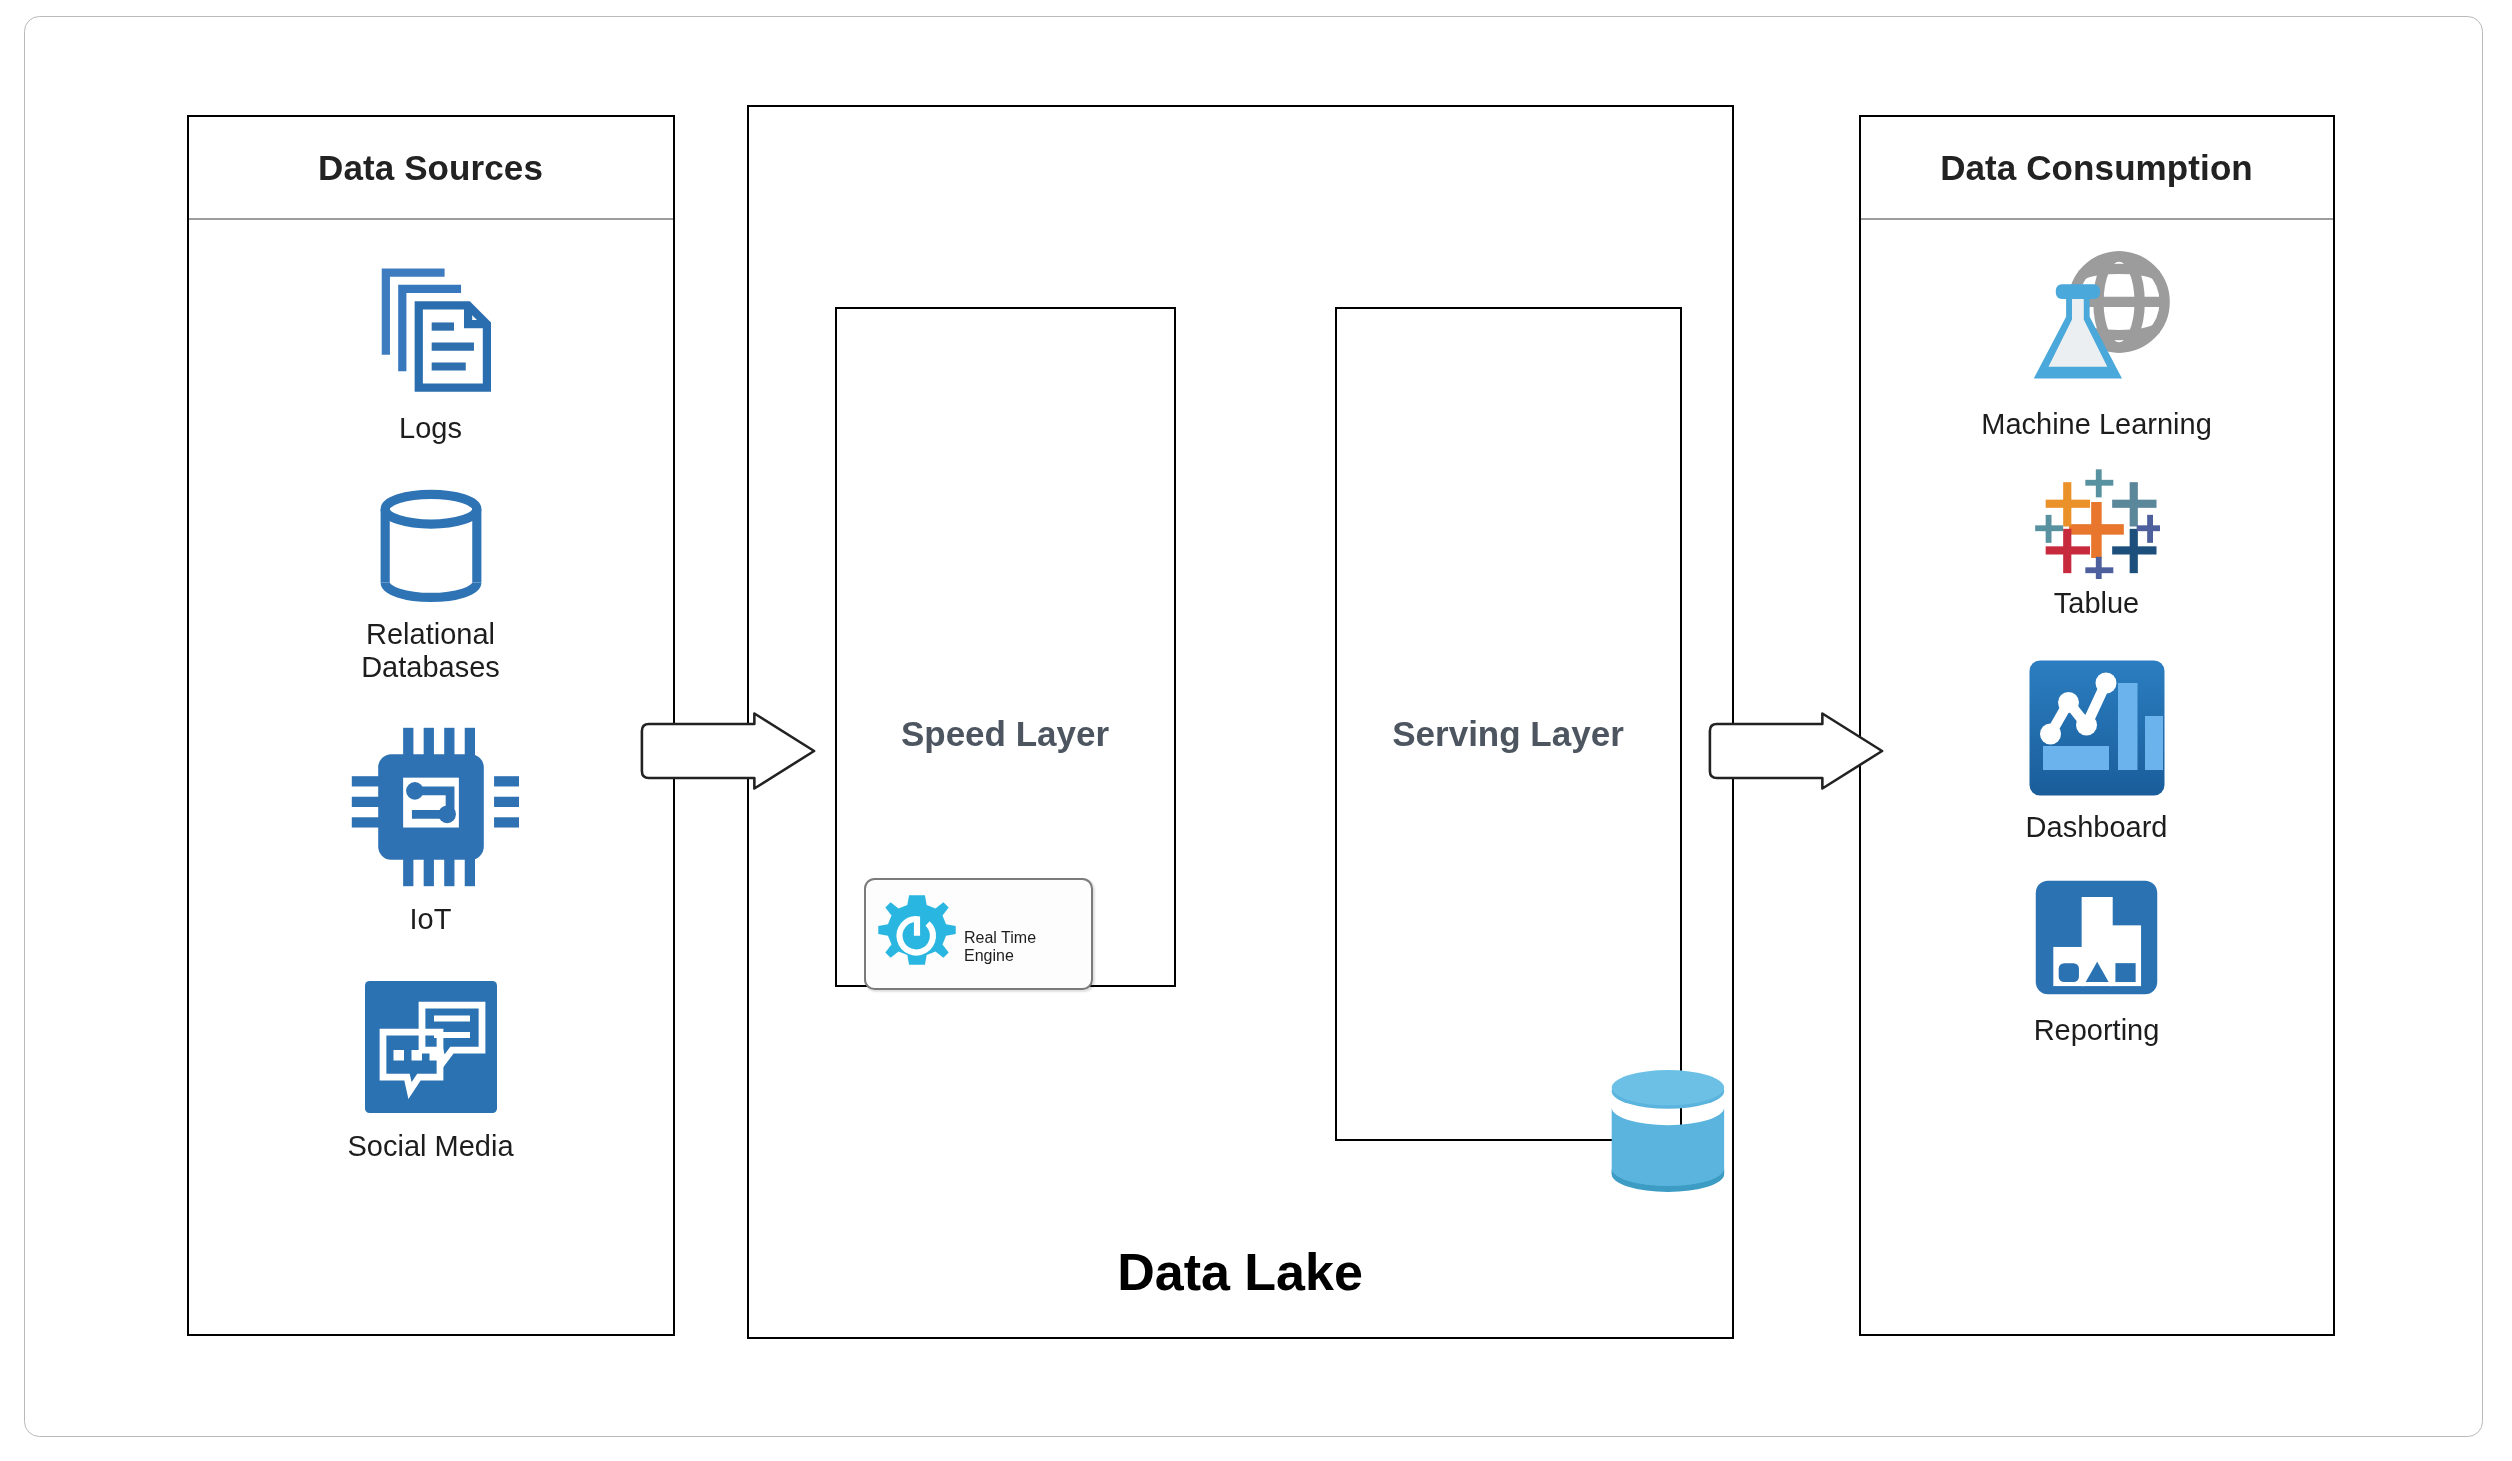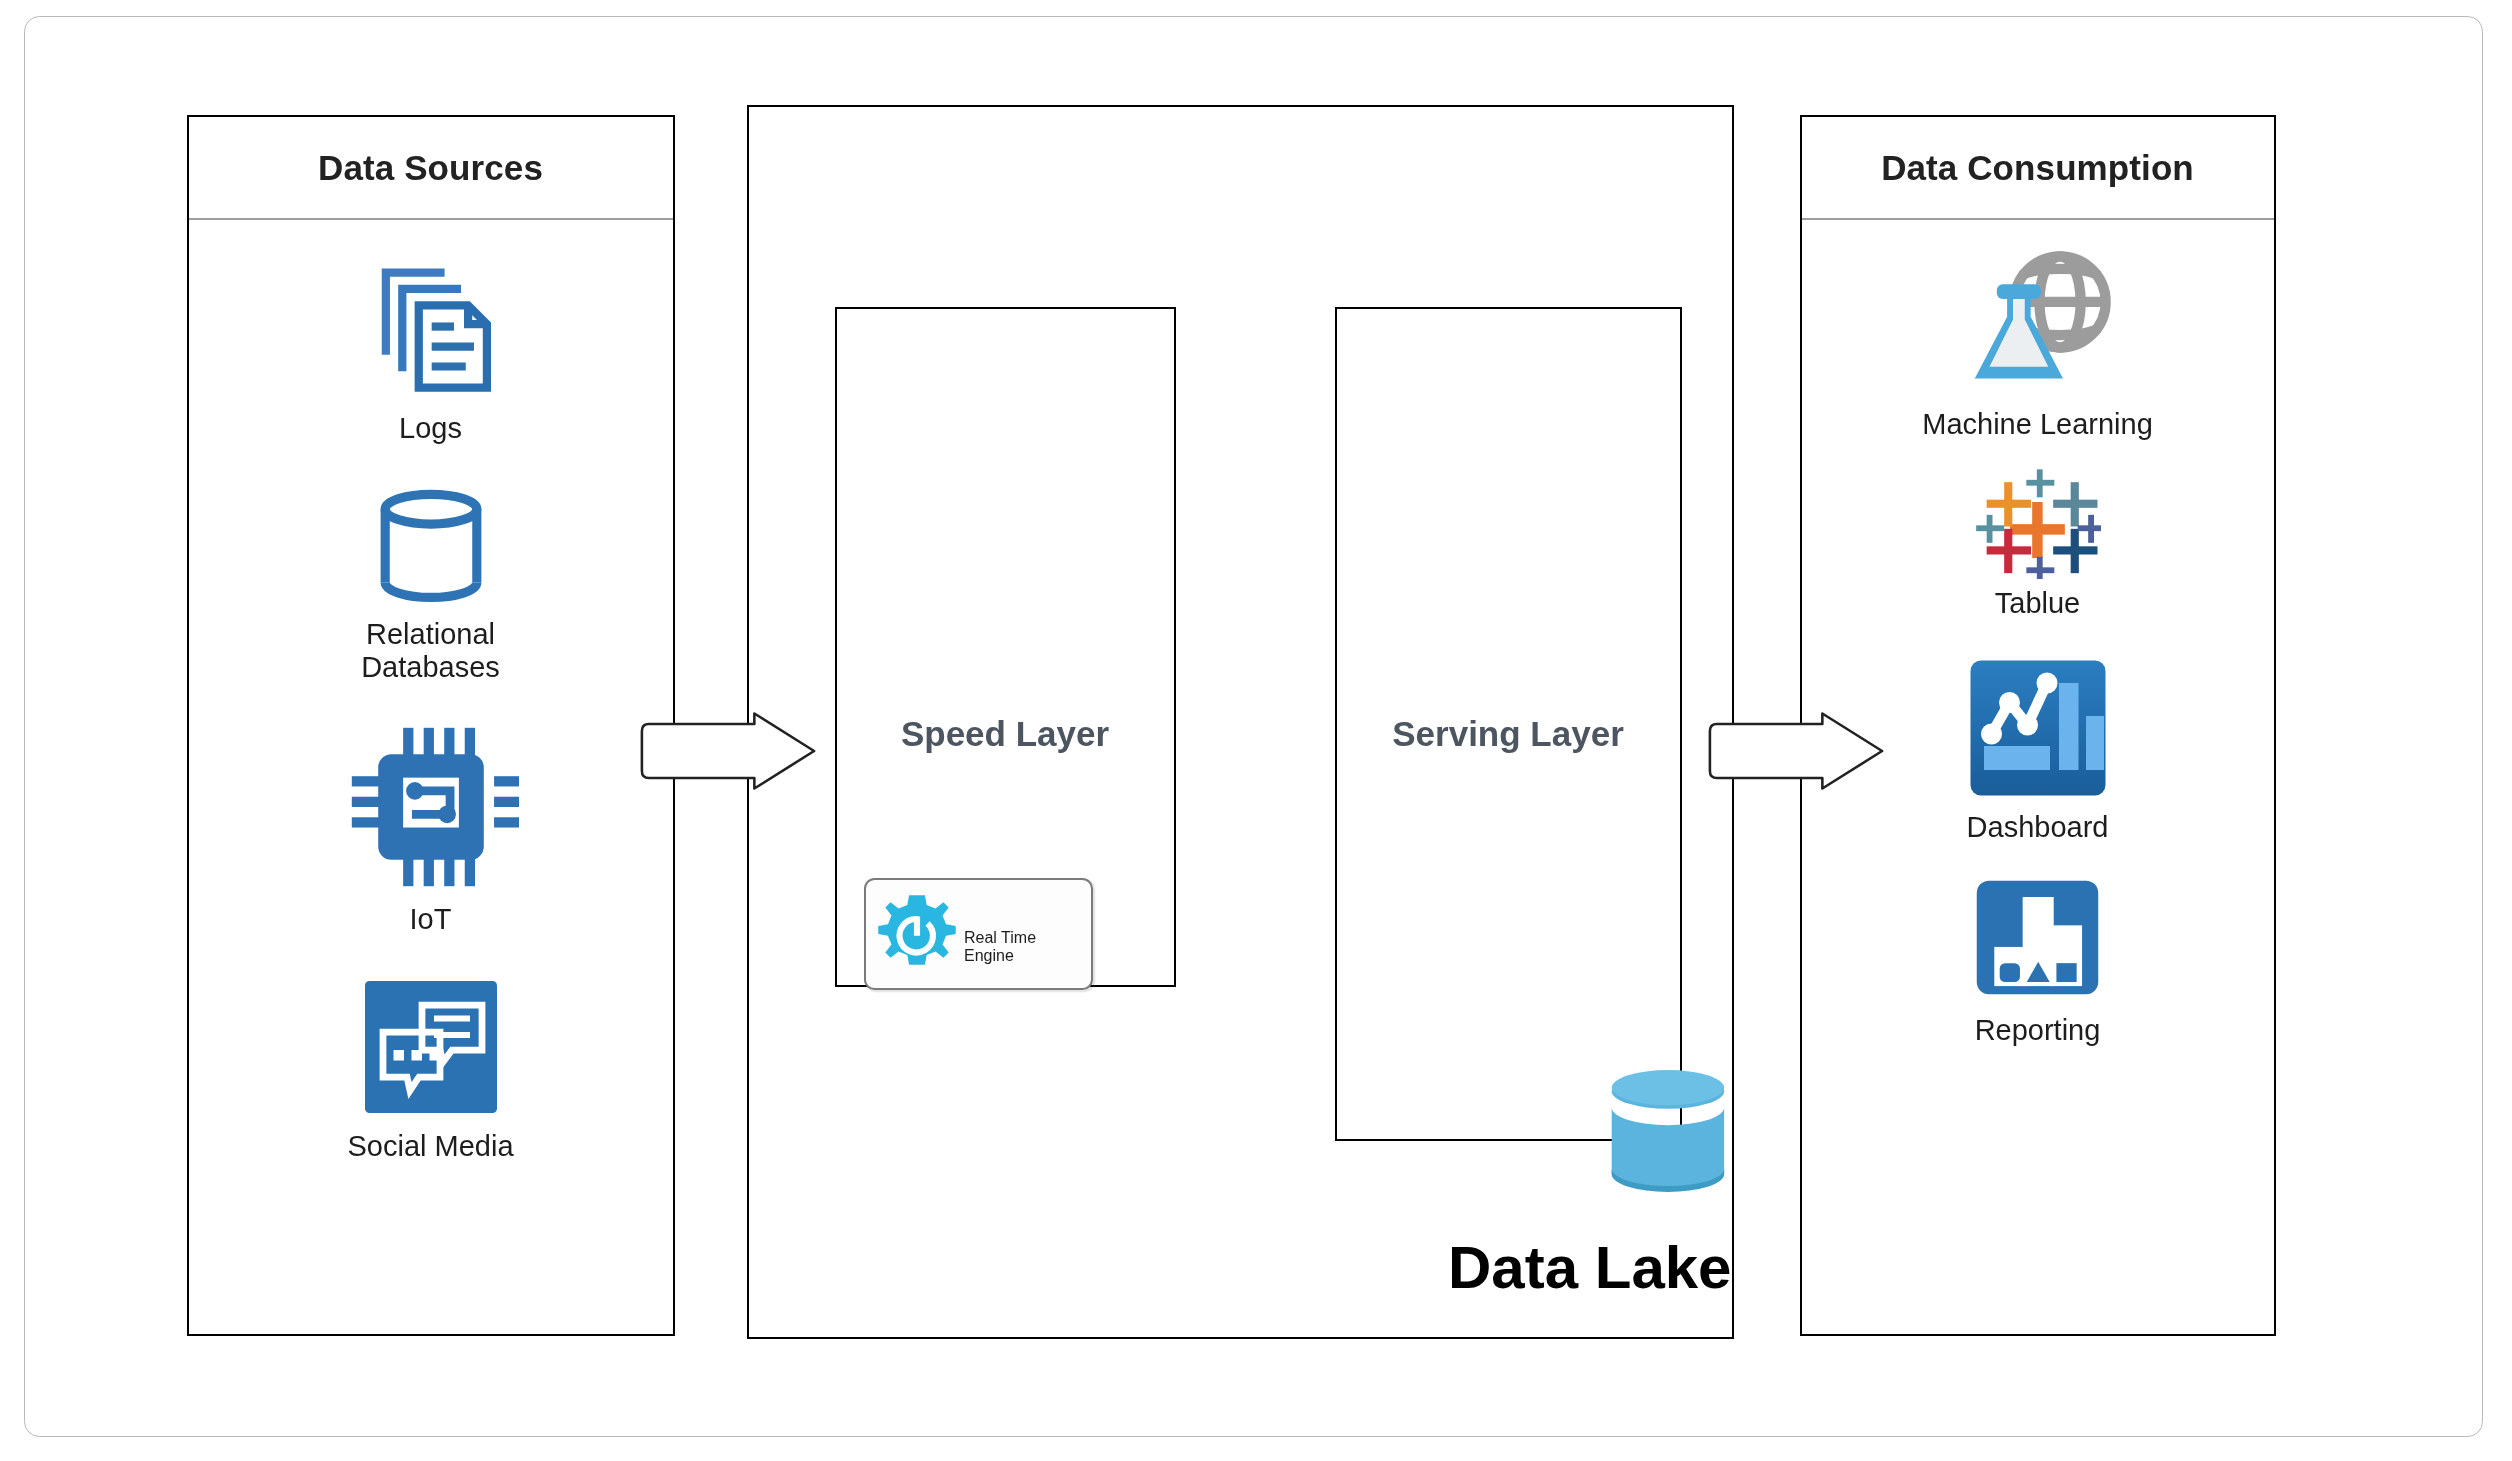--- a/index.html
+++ b/index.html
@@ -62,22 +62,22 @@
   #datalake{
     position:absolute;
     border:2.9px solid #000000;
     background:#ffffff;
     box-sizing:border-box;
   }
   #datalake-title{
     position:absolute;
     left:0;right:0;
     bottom:35px;
-    text-align:right;
-    font-size:60px;font-weight:bold;color:#000000;
+    text-align:center;
+    font-size:52px;font-weight:bold;color:#000000;
   }
   .layerbox{
     position:absolute;
     border:2.9px solid #000000;
     background:#ffffff;
     box-sizing:border-box;
   }
   .layer-title{
     position:absolute;left:0;right:0;
     text-align:center;
@@ -245,21 +245,21 @@
         <ellipse cx="52" cy="18" rx="48" ry="15" fill="#5bb4de"></ellipse>
         <ellipse cx="52" cy="15" rx="48" ry="15" fill="#6cc0e6"></ellipse>
         <path d="M4,32 L4,88 a48,15 0 0 0 96,0 L100,32 a48,15 0 0 1 -96,0 Z" fill="#5bb4de"></path>
         <path d="M4,84 a48,15 0 0 0 96,0 l0,5 a48,15 0 0 1 -96,0 Z" fill="#3d9cc4"></path>
       </svg>
     </div>
 
     <div id="datalake-title">Data Lake</div>
   </div>
 
-  <div class="panel" style="left:1775px;top:98px;width:476px;height:1221px;">
+  <div class="panel" style="left:1834px;top:98px;width:476px;height:1221px;">
 
     <div class="panel-header">
       <span>Data Consumption</span>
     </div>
 
     <div class="panel-body">
 
       <div class="item" style="margin-top:29px;">
         <div class="item-icon">
           <svg width="156" height="150" viewBox="0 0 106 102">

